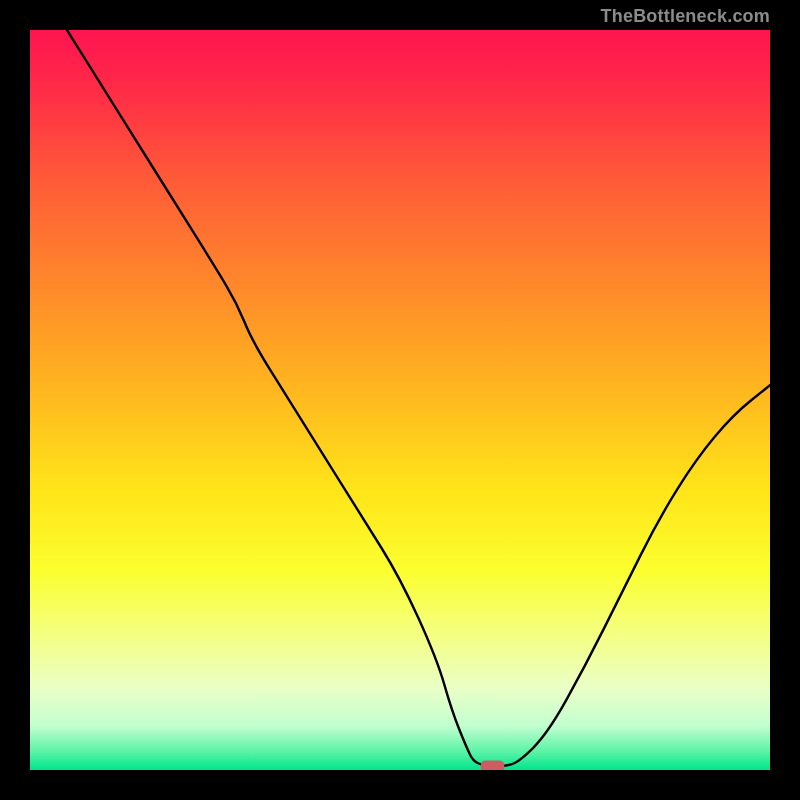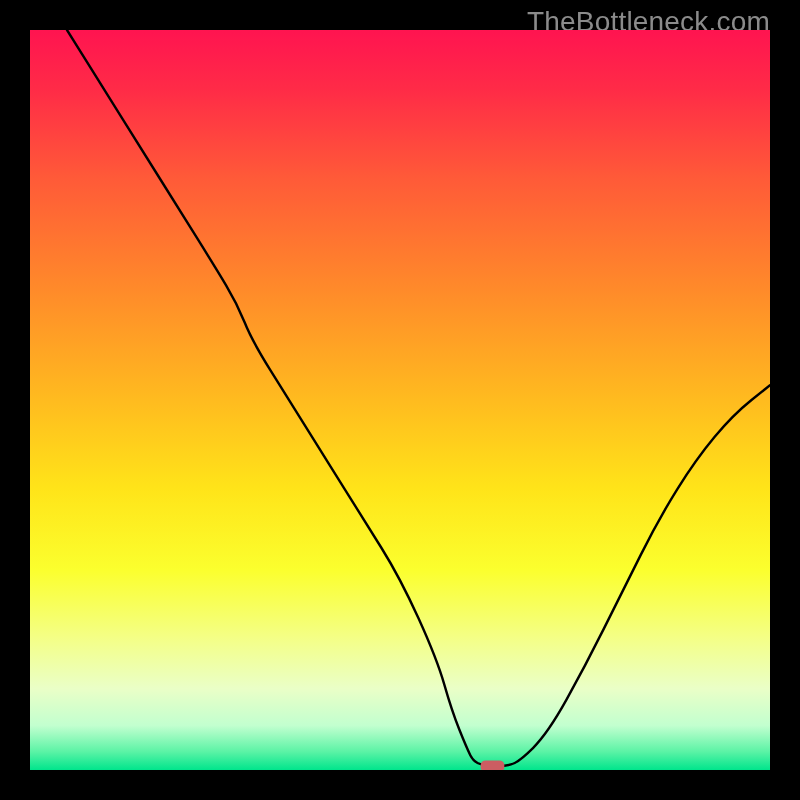--- a/index.html
+++ b/index.html
@@ -20,22 +20,22 @@
     left: 30px;
     top: 30px;
     width: 740px;
     height: 740px;
   }
   .watermark {
     position: absolute;
     top: 6px;
     right: 30px;
     font-family: Arial, Helvetica, sans-serif;
-    font-size: 28px;
-    font-weight: 400;
+    font-size: 18px;
+    font-weight: 700;
     color: #8b8b8b;
     letter-spacing: 0.2px;
   }
   svg {
     display: block;
   }
 </style>
 </head>
 <body>
 

